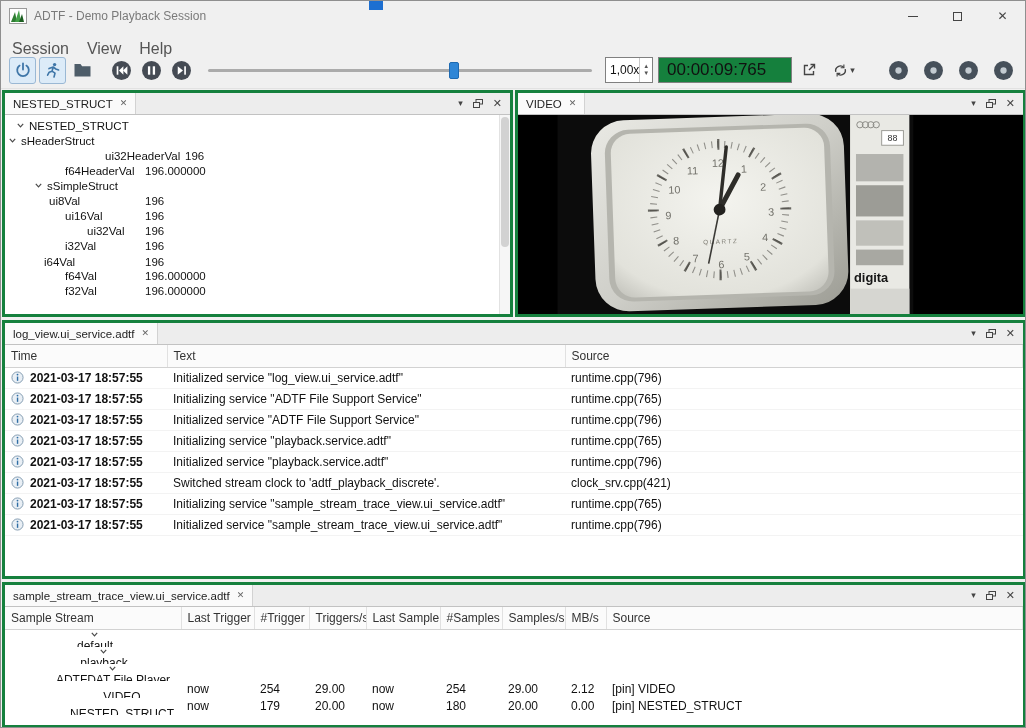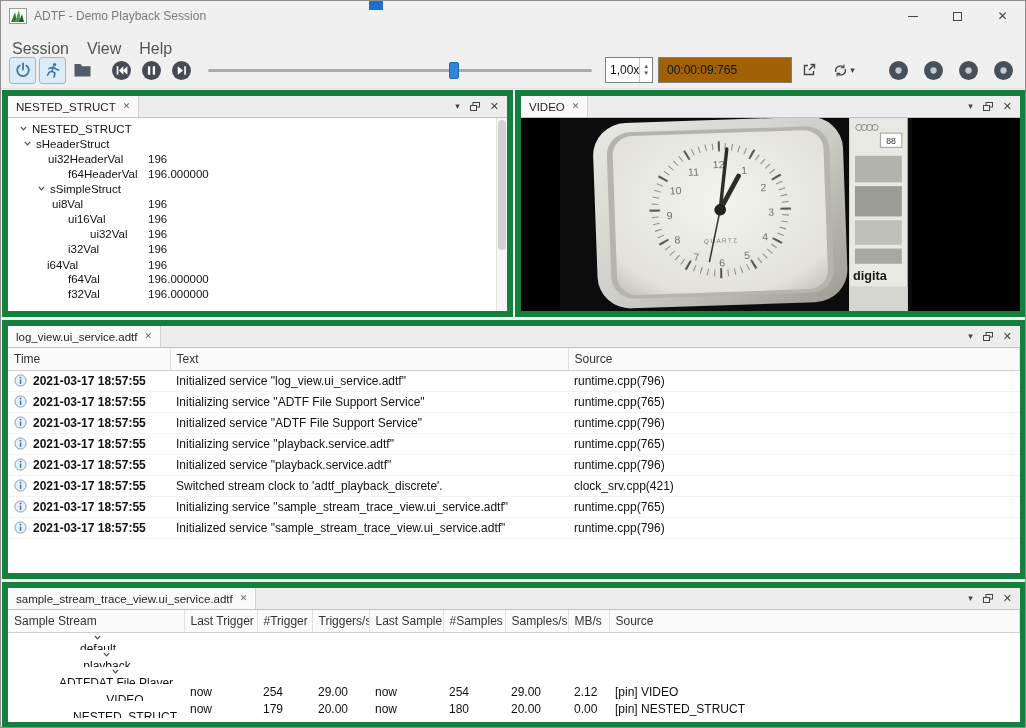--- a/index.html
+++ b/index.html
@@ -28,27 +28,27 @@
   .tbtn.checked{background:#dcebf8;border:1px solid #9ab8d4;}
   .tbtn svg{display:block;}
   .sep8{width:6px;}
   .slider{flex:1;height:27px;position:relative;margin:0 10px;}
   .slider-track{position:absolute;left:0;right:0;top:12px;height:3px;background:#ababab;border-radius:2px;}
   .slider-handle{position:absolute;top:5px;width:10px;height:17px;background:#2f86d6;border-radius:2px;border:1px solid #1d6ab2;}
   .spinbox{width:48px;height:26px;background:#fff;border:1px solid #808080;display:flex;align-items:center;}
   .spin-val{flex:1;padding-left:4px;font-size:12px;color:#111;}
   .spin-arrows{width:13px;height:100%;display:flex;flex-direction:column;align-items:center;justify-content:center;border-left:1px solid #c9c9c9;}
   .spin-arrows span{font-size:6px;line-height:7px;color:#555;}
-  .time-display{width:134px;height:26px;background:#a16207;border:1px solid #808080;display:flex;align-items:center;padding-left:8px;font-size:12px;color:#111;margin-left:2px;}
+  .time-display{width:134px;height:26px;background:#15803d;border:1px solid #808080;display:flex;align-items:center;padding-left:8px;font-size:17px;color:#111;margin-left:2px;}
   .rbtn{width:24px;height:24px;display:flex;align-items:center;justify-content:center;}
   .loop-wrap{display:flex;align-items:center;gap:2px;}
   .loop-caret{font-size:9px;color:#444;}
   .markers{display:flex;gap:11px;margin-left:20px;padding-right:2px;}
   
-  .panel{position:absolute;background:#a21caf;border:6px solid #15803d;}
+  .panel{position:absolute;background:#a21caf;border:3px solid #15803d;}
   .phead{height:22px;display:flex;align-items:stretch;background:#ededed;border-bottom:1px solid #c2c2c2;}
   .ptab{display:flex;align-items:center;gap:7px;padding:0 8px;background:#fafafa;border-right:1px solid #d2d2d2;font-size:11.5px;color:#1e1e1e;white-space:nowrap;}
   .tabx{font-size:9px;color:#666;line-height:1;}
   .pctrl{margin-left:auto;display:flex;align-items:center;gap:10px;padding-right:8px;color:#444;}
   .pctrl .caret{font-size:9px;line-height:1;}
   .pctrl .px{font-size:11px;line-height:1;}
   .pbody{position:absolute;left:0;right:0;top:22px;bottom:0;background:#fff;overflow:hidden;}
   
   .tree{position:absolute;inset:0 11px 0 0;padding-top:3px;background:#fff;}
   .vscroll{position:absolute;top:0;bottom:0;right:0;width:11px;background:#f6f6f6;border-left:1px solid #e2e2e2;}
@@ -224,31 +224,31 @@
           <div class="trow" style="padding-left: 8px;">
             <span class="arrow">
               <svg width="9" height="9" viewBox="0 0 10 10">
                 <path d="M2 3.2 L5 6.6 L8 3.2" fill="none" stroke="#4a4a4a" stroke-width="1.3"></path>
               </svg>
             </span>
             <span class="tlabel">NESTED_STRUCT</span>
             <span class="tvalue"></span>
           </div>
 
-          <div class="trow" style=" margin-left: 12px;">
+          <div class="trow" style="">
             <span class="arrow">
               <svg width="9" height="9" viewBox="0 0 10 10">
                 <path d="M2 3.2 L5 6.6 L8 3.2" fill="none" stroke="#4a4a4a" stroke-width="1.3"></path>
               </svg>
             </span>
             <span class="tlabel">sHeaderStruct</span>
             <span class="tvalue"></span>
           </div>
 
-          <div class="trow" style="padding-left: 24px;">
+          <div class="trow" style="padding-left: 44px; margin-left: 40px;">
             <span class="arrow" style="visibility: hidden;">
               <svg width="9" height="9" viewBox="0 0 10 10">
                 <path d="M2 3.2 L5 6.6 L8 3.2" fill="none" stroke="#4a4a4a" stroke-width="1.3"></path>
               </svg>
             </span>
             <span class="tlabel">ui32HeaderVal</span>
             <span class="tvalue">196</span>
           </div>
 
           <div class="trow" style="padding-left: 44px;">

